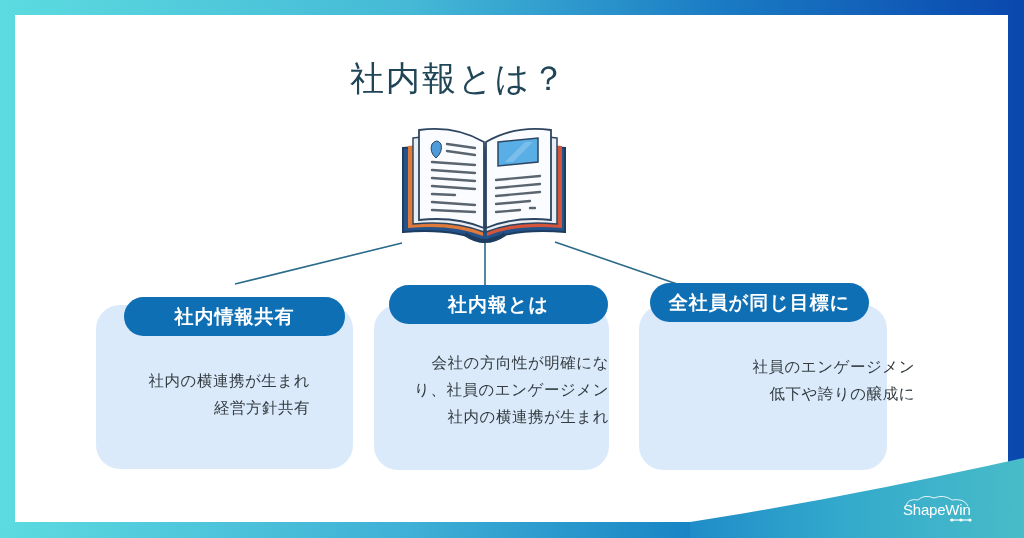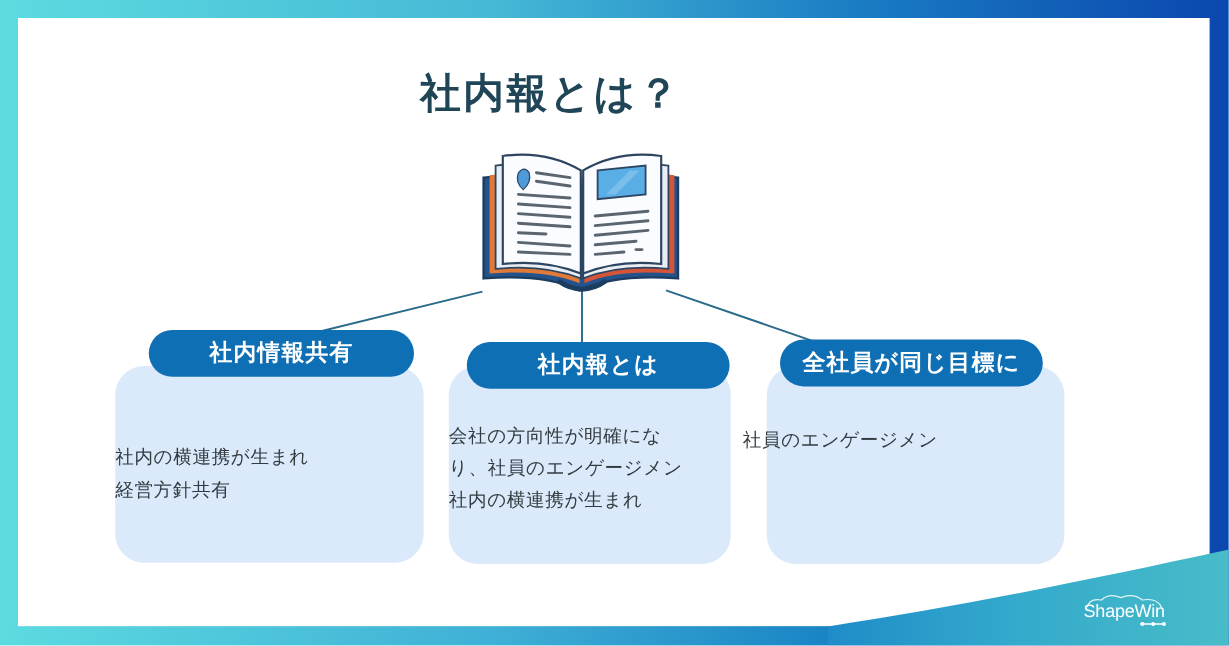--- a/index.html
+++ b/index.html
@@ -14,36 +14,36 @@
     .card {
       position: absolute; left: 15px; top: 15px; width: 993px; height: 507px;
       background: #ffffff;
     }
     .swoosh {
       position: absolute; left: 0; top: 0; width: 1024px; height: 538px;
       pointer-events: none;
     }
     .title {
       position: absolute; left: 350px; top: 56px; width: 300px;
-      font-size: 34px; font-weight: bold; color: #1f4557; letter-spacing: 2px;
+      font-size: 34px; font-weight: normal; color: #1f4557; letter-spacing: 2px;
       text-align: left; line-height: 44px;
     }
     .book { position: absolute; left: 395px; top: 120px; width: 180px; height: 130px; }
     .connectors { position: absolute; left: 0; top: 0; width: 1024px; height: 538px; pointer-events: none; }
     .box {
       position: absolute; background: #dbeafa; border-radius: 24px;
     }
     .badge {
       position: absolute; background: #0f6fb4; color: #ffffff; border-radius: 20px;
       height: 39px; line-height: 39px; text-align: center;
       font-size: 19px; font-weight: bold; letter-spacing: 1px;
     }
     .desc {
       position: absolute; color: #333b40; font-size: 15.5px; line-height: 27px;
-      text-align: left; letter-spacing: 0.5px;
+      text-align: right; letter-spacing: 0.5px;
     }
     .logo {
       position: absolute; left: 898px; top: 494px; width: 80px; height: 30px;
       color: #ffffff; font-size: 15px; font-family: "Liberation Sans", sans-serif;
     }
     .logo-text { position: absolute; left: 5px; top: 7px; letter-spacing: -0.2px; }
   </style>
 </head>
 <body>
 
@@ -112,38 +112,39 @@
     <line x1="101" y1="76" x2="145" y2="72"></line>
     <line x1="101" y1="84" x2="135" y2="81"></line>
     <line x1="101" y1="92" x2="125" y2="90"></line>
     <line x1="135" y1="88" x2="140" y2="88"></line>
   </g>
 
   <path d="M 70 114 Q 90 128 110 114" fill="none" stroke="#1d3d60" stroke-width="4"></path>
 </svg>
 
 <div class="box" style="left:96px; top:305px; width:257px; height:164px;"></div>
-<div class="badge" style="left:124px; top:275px; width:221px;">社内情報共有</div>
+<div class="badge" style="left:124px; top:297px; width:221px;">社内情報共有</div>
 <div class="desc" style="left:96px; top:368px; width:214px;">
   <div>社内の横連携が生まれ</div>
   <div>経営方針共有</div>
 </div>
 
 <div class="box" style="left:374px; top:305px; width:235px; height:165px;"></div>
 <div class="badge" style="left:389px; top:285px; width:219px;">社内報とは</div>
 <div class="desc" style="left:374px; top:350px; width:235px;">
   <div>会社の方向性が明確にな</div>
   <div>り、社員のエンゲージメン</div>
   <div>社内の横連携が生まれ</div>
 </div>
 
 <div class="box" style="left:639px; top:305px; width:248px; height:165px;"></div>
 <div class="badge" style="left:650px; top:283px; width:219px;">全社員が同じ目標に</div>
-<div class="desc" style="left:619px; top:354px; width:248px;">
+<div class="desc" style="left:667px; top:354px; width:248px;">
   <div>社員のエンゲージメン</div>
+  <div>低下や誇りの醸成に</div>
 </div>
 
 <div class="logo">
   <svg width="80" height="30" viewBox="0 0 80 30" style="position:absolute;left:0;top:0;">
     <path d="M 8 12 Q 10 4 20 6 Q 26 0 36 4 Q 46 0 54 6 Q 66 4 70 12" fill="none" stroke="#ffffff" stroke-width="1" opacity="0.85"></path>
     <line x1="52" y1="26" x2="72" y2="26" stroke="#ffffff" stroke-width="1.2"></line>
     <circle cx="54" cy="26" r="1.6" fill="#ffffff"></circle>
     <circle cx="63" cy="26" r="1.6" fill="#ffffff"></circle>
     <circle cx="72" cy="26" r="1.6" fill="#ffffff"></circle>
   </svg>

